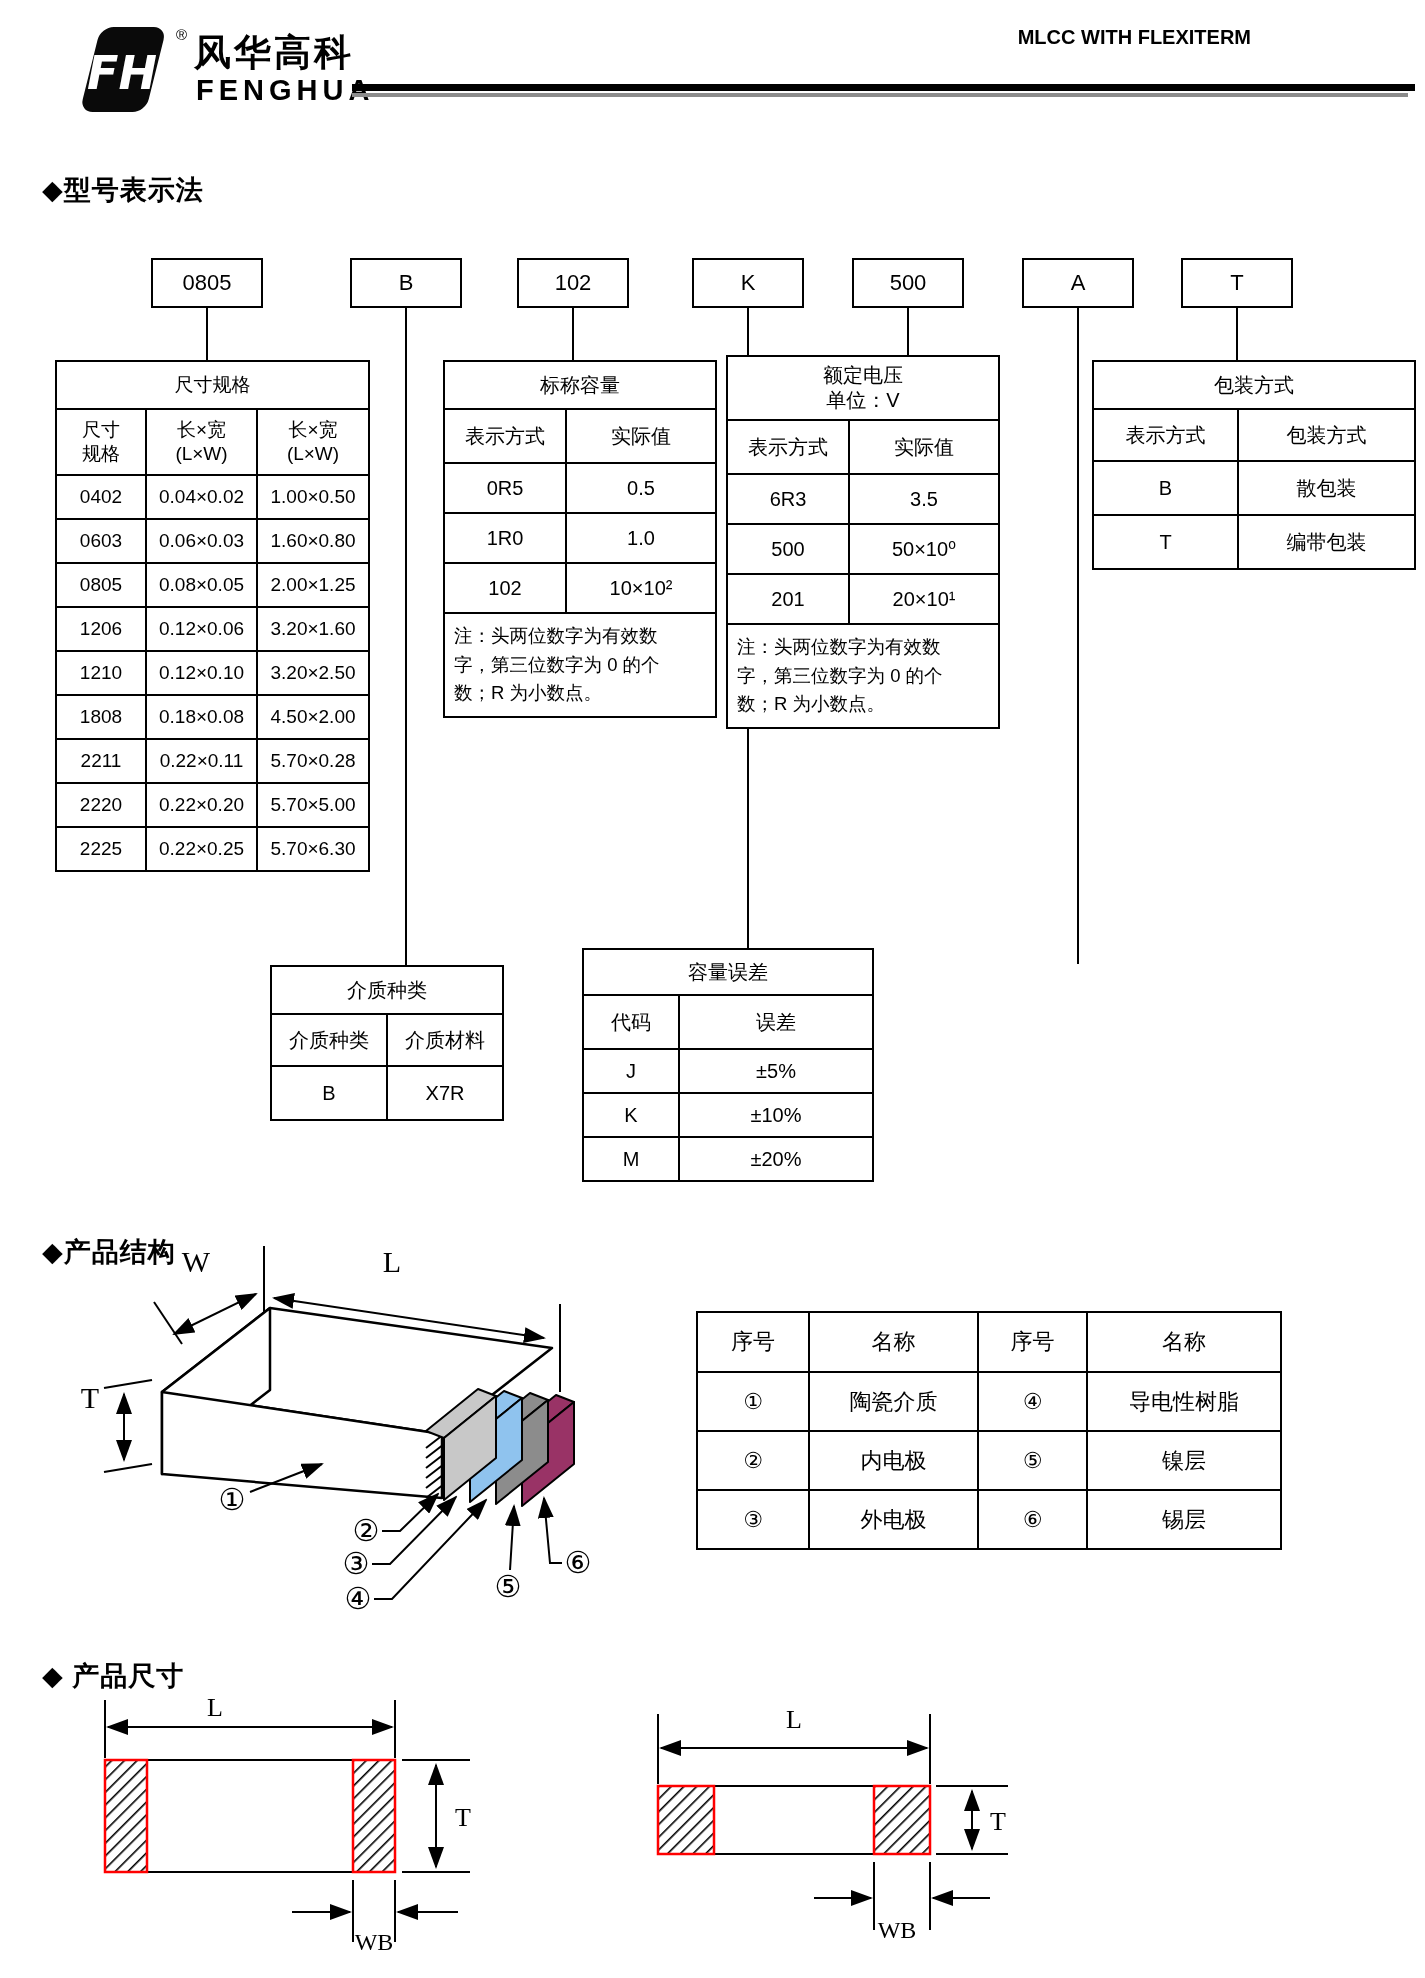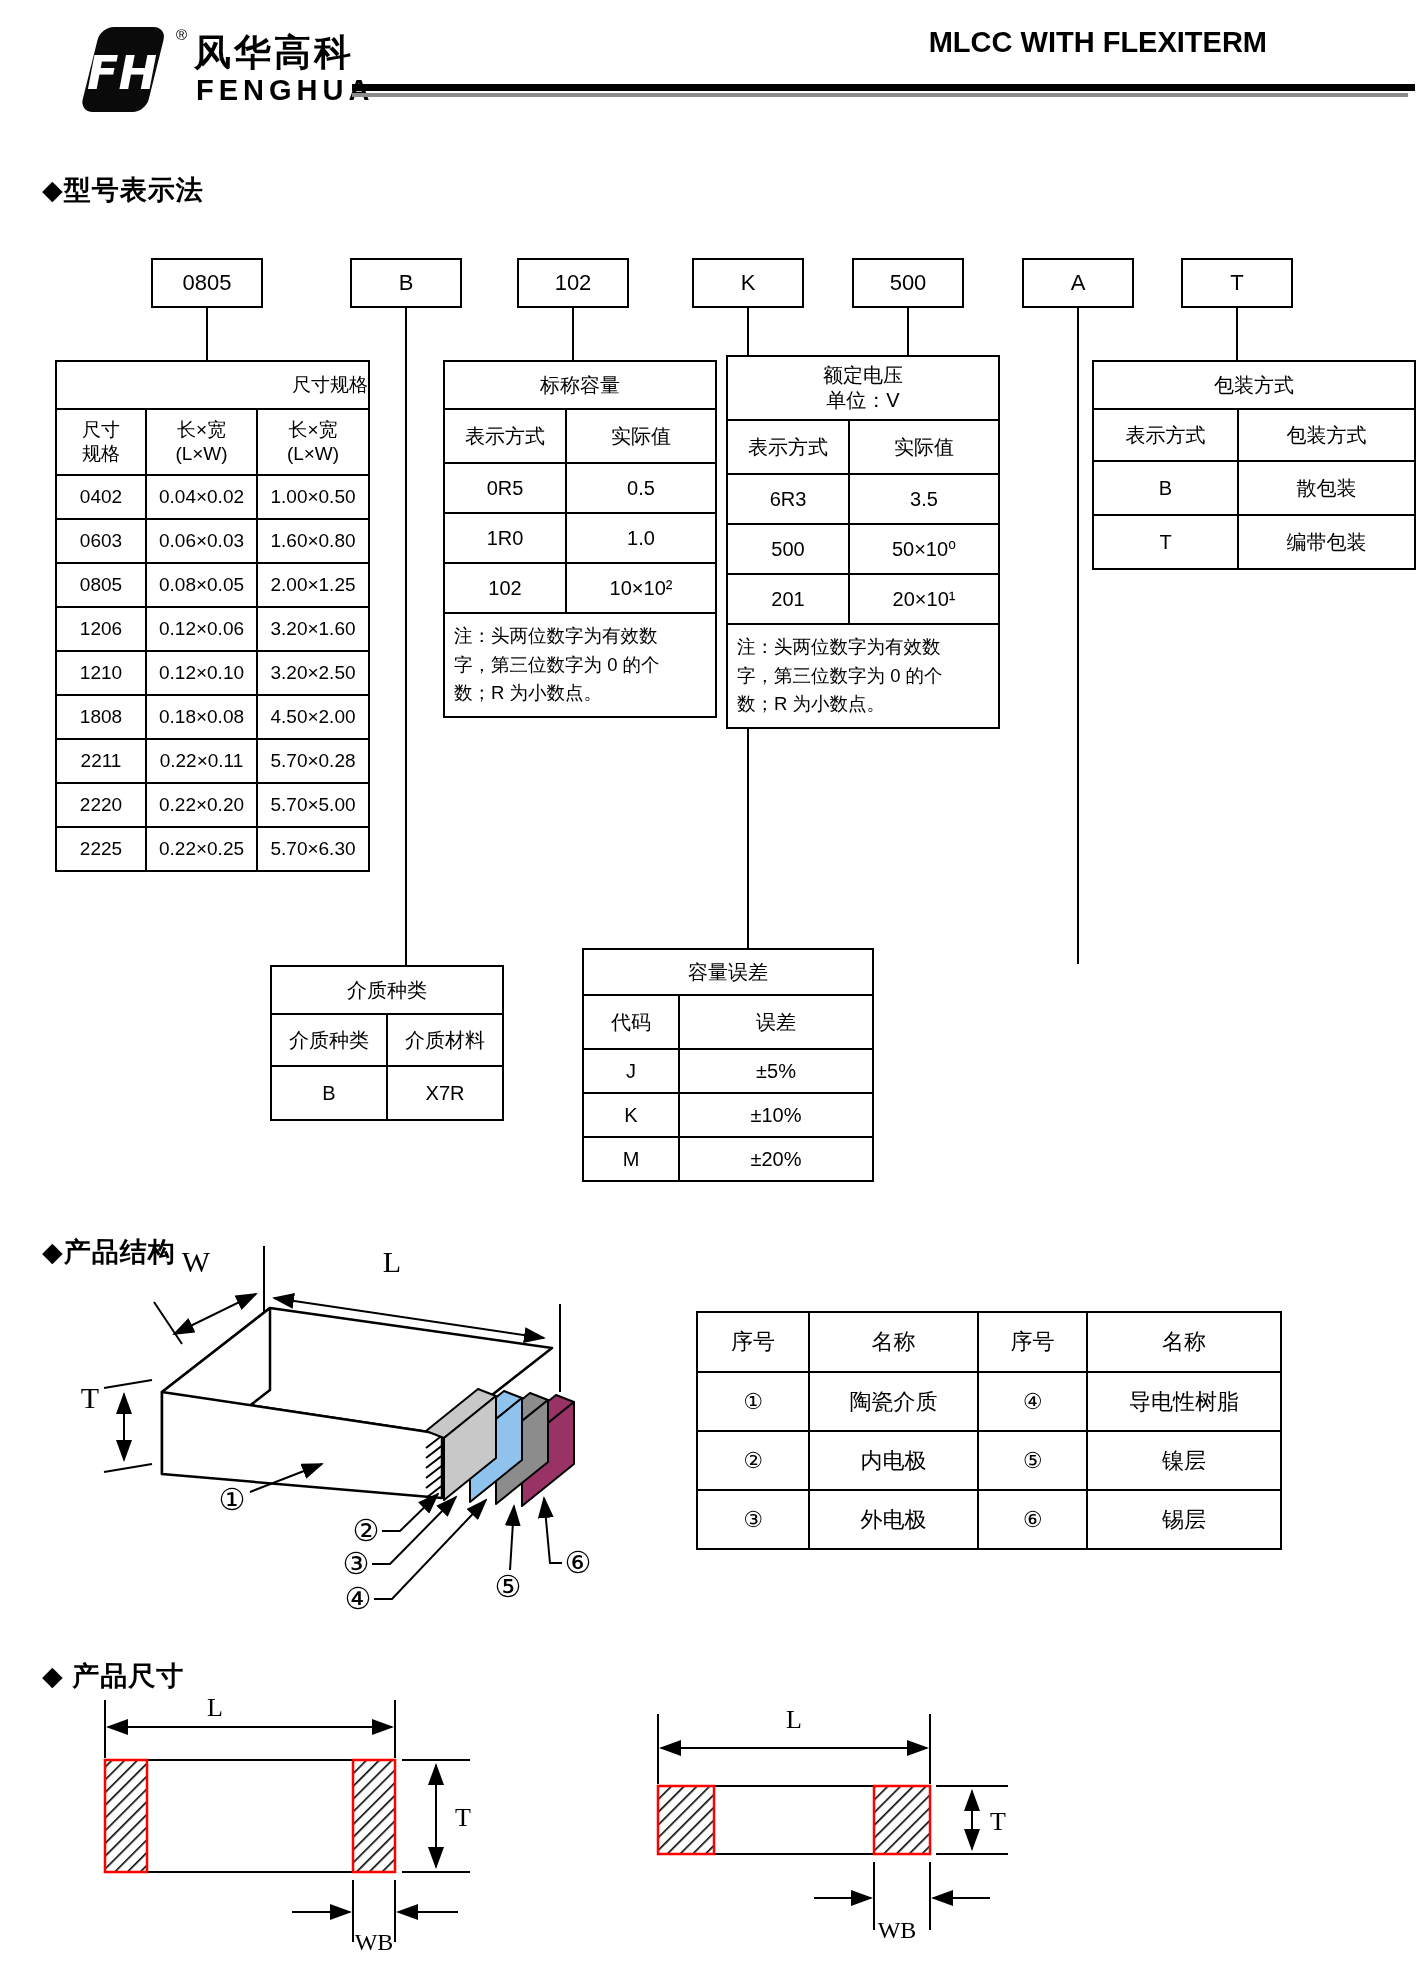--- a/index.html
+++ b/index.html
@@ -4,37 +4,37 @@
 <style>
   html,body{margin:0;padding:0;background:#fff;}
   .page{position:relative;width:1425px;height:1978px;background:#fff;overflow:hidden;
         font-family:"Liberation Sans","DejaVu Sans",sans-serif;color:#000;}
   svg{position:absolute;left:0;top:0;pointer-events:none;}
   
   .logo-mark{position:absolute;left:70px;top:22px;width:112px;height:96px;}
   .reg{position:absolute;left:176px;top:26px;font-size:15px;}
   .brand-cn{position:absolute;left:194px;top:28px;font-size:37px;font-weight:bold;letter-spacing:3px;}
   .brand-en{position:absolute;left:196px;top:74px;font-size:29px;font-weight:600;letter-spacing:5px;}
-  .doc-title{position:absolute;right:158px;top:26px;font-size:29px;font-weight:bold;letter-spacing:0px;}
+  .doc-title{position:absolute;right:174px;top:26px;font-size:20px;font-weight:bold;letter-spacing:0px;}
   .rule-black{position:absolute;left:352px;top:84px;width:1063px;height:7px;background:#000;}
   .rule-gray{position:absolute;left:352px;top:93px;width:1056px;height:4px;background:#8c8c8c;}
   
   .sec{position:absolute;font-size:27px;font-weight:bold;letter-spacing:1px;}
   
   .codebox{position:absolute;top:258px;width:112px;height:50px;border:2px solid #000;
            box-sizing:border-box;text-align:center;line-height:46px;font-size:22px;background:#fff;}
   
   .tblwrap{position:absolute;background:#fff;}
   table{border-collapse:collapse;table-layout:fixed;width:100%;}
   td{border:2px solid #000;text-align:center;vertical-align:middle;font-size:20px;padding:0;}
   .pre{white-space:pre-line;line-height:1.25;}
   .title-cell{font-size:20px;}
   .note{text-align:left;padding:8px 9px;font-size:18.5px;line-height:1.55;}
   .t-size td{height:42px;font-size:19px;}
-  .t-size .rh{height:46px;text-align:right;}  .t-size .hh{height:64px;}
+  .t-size .rh{height:46px;}  .t-size .hh{height:64px;}
   .t-cap td{height:48px;}    .t-cap .rh{height:46px;}  .t-cap .hh{height:52px;}
   .t-vol td{height:48px;}    .t-vol .rh{height:62px;}  .t-vol .hh{height:52px;}
   .t-pack td{height:52px;}   .t-pack .rh{height:46px;} .t-pack .hh{height:50px;}
   .t-diel td{height:52px;}   .t-diel .rh{height:46px;} .t-diel .hh{height:50px;}
   .t-tol td{height:42px;}    .t-tol .rh{height:44px;}  .t-tol .hh{height:52px;}
   .t-term td{height:84px;}   .t-term .rh{height:48px;} .t-term .hh{height:56px;}
   .t-leg td{height:57px;font-size:22px;} .t-leg .hh{height:58px;}
 </style>
 </head>
 <body>

